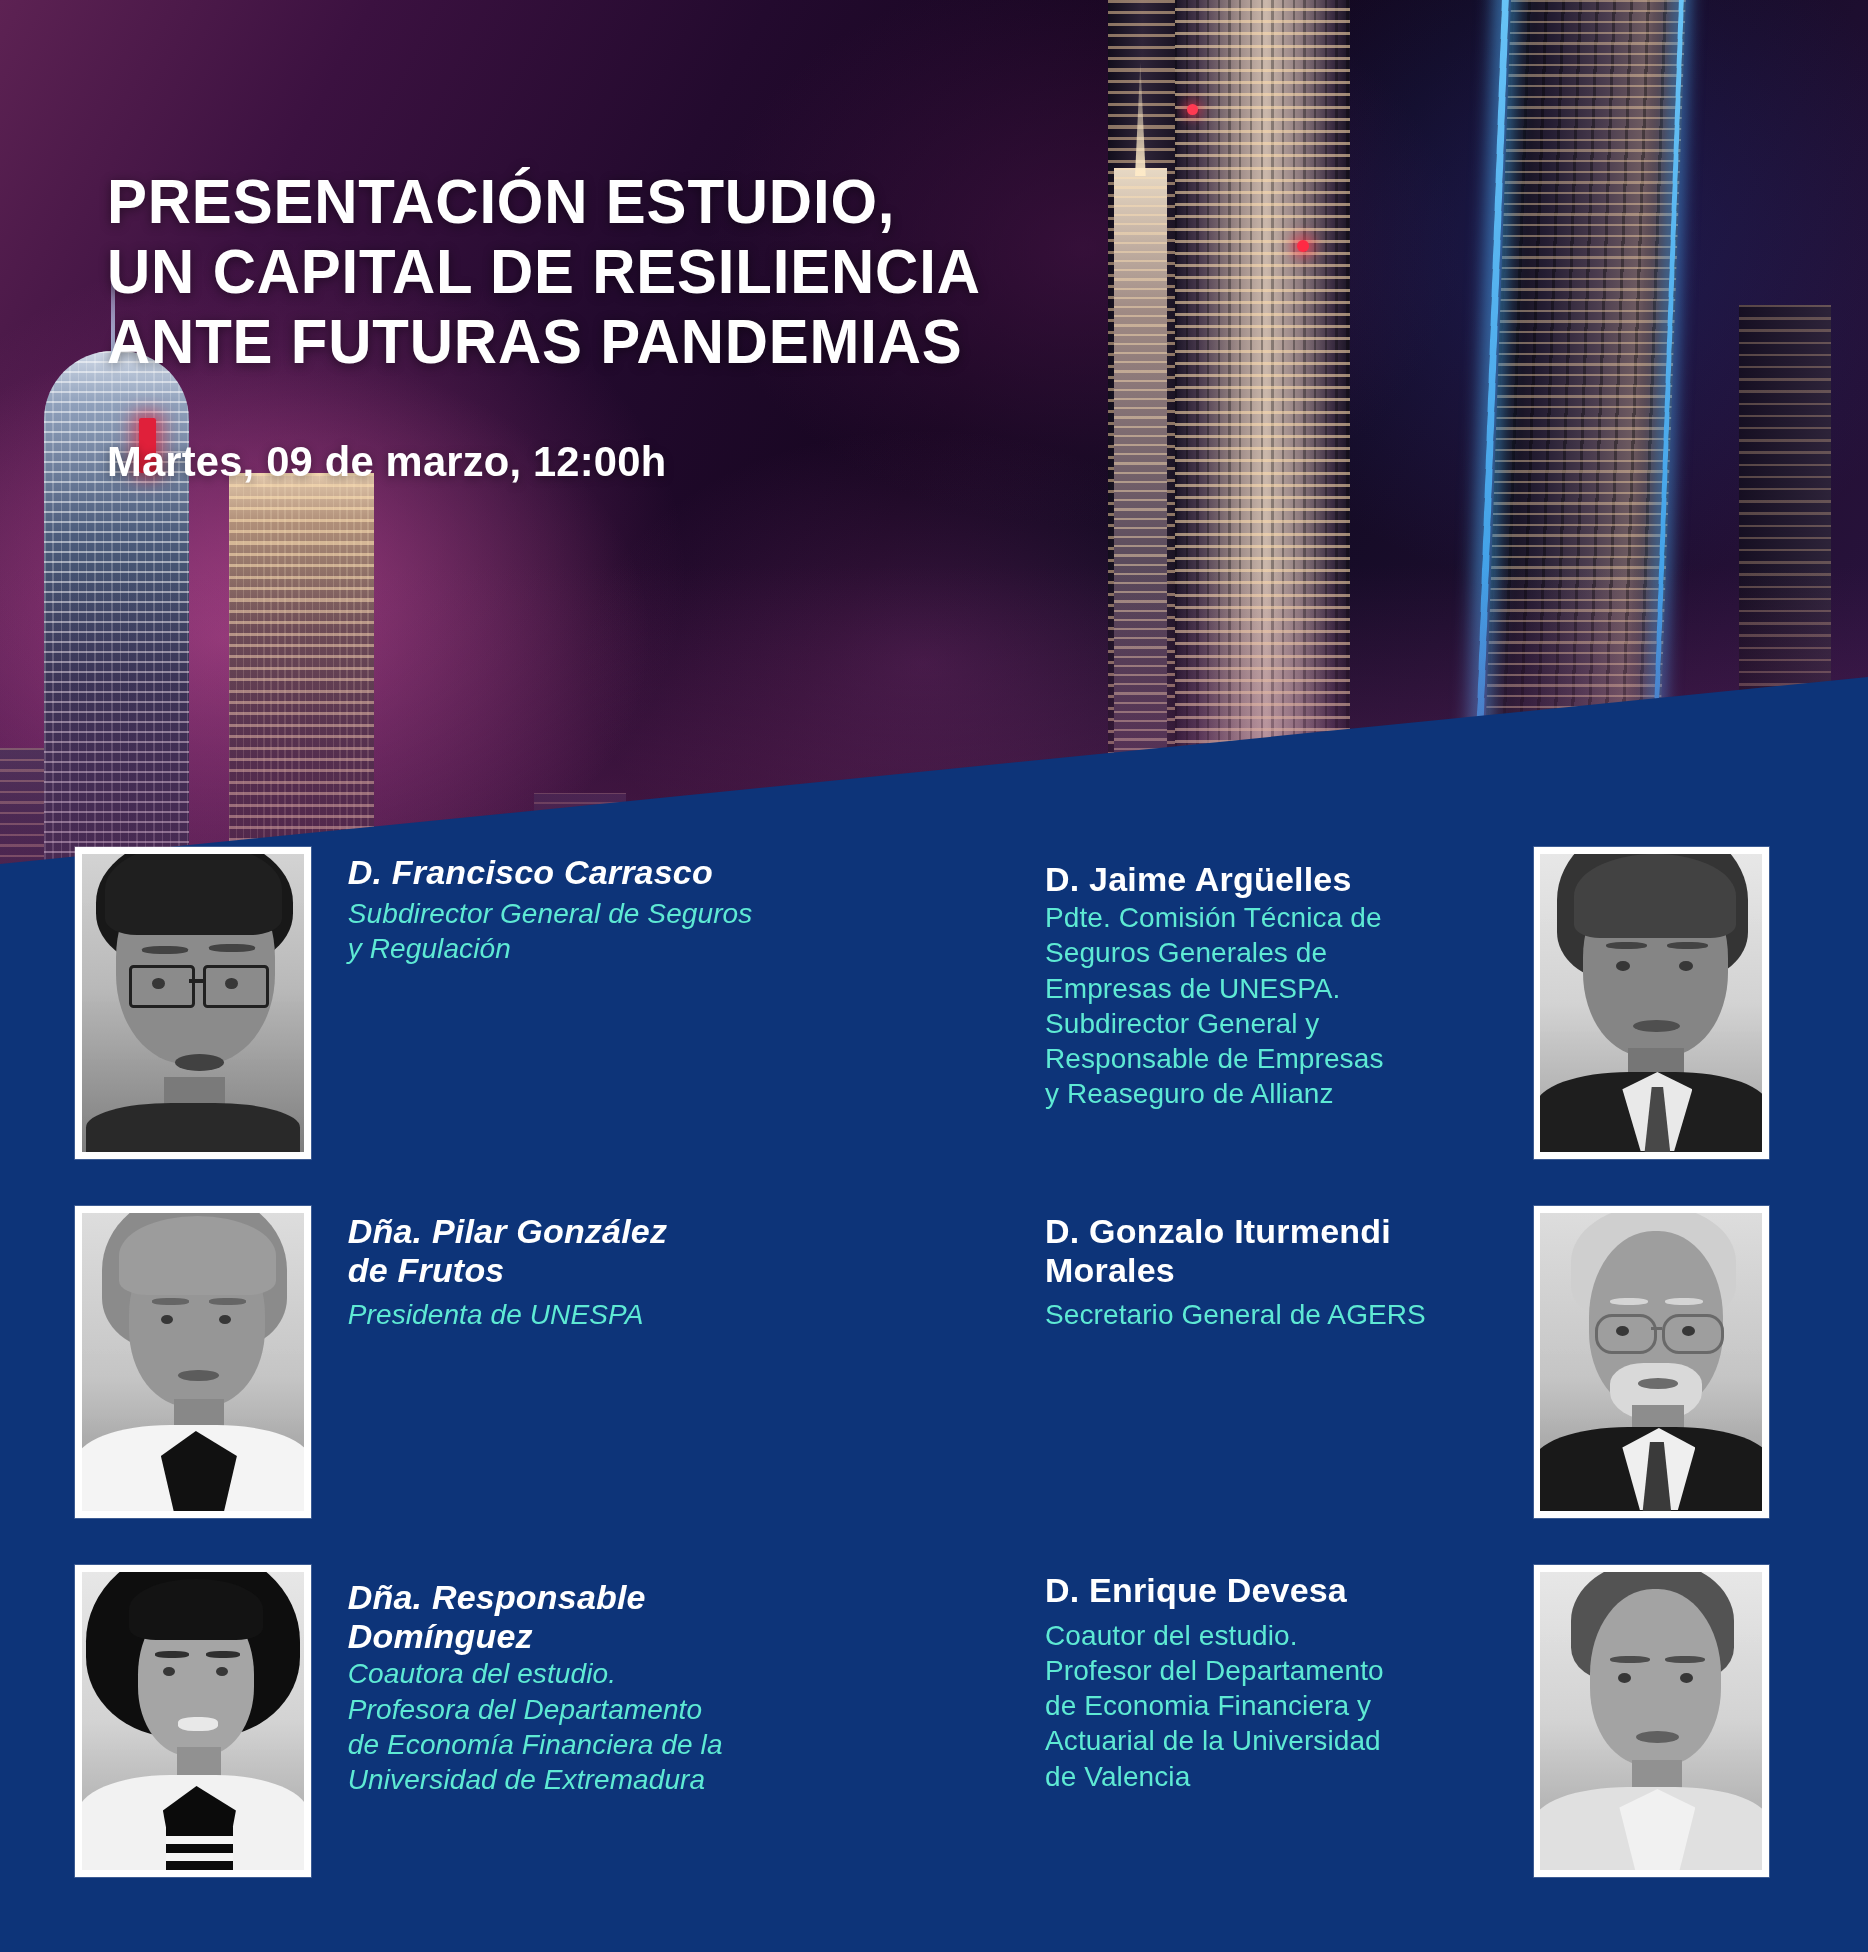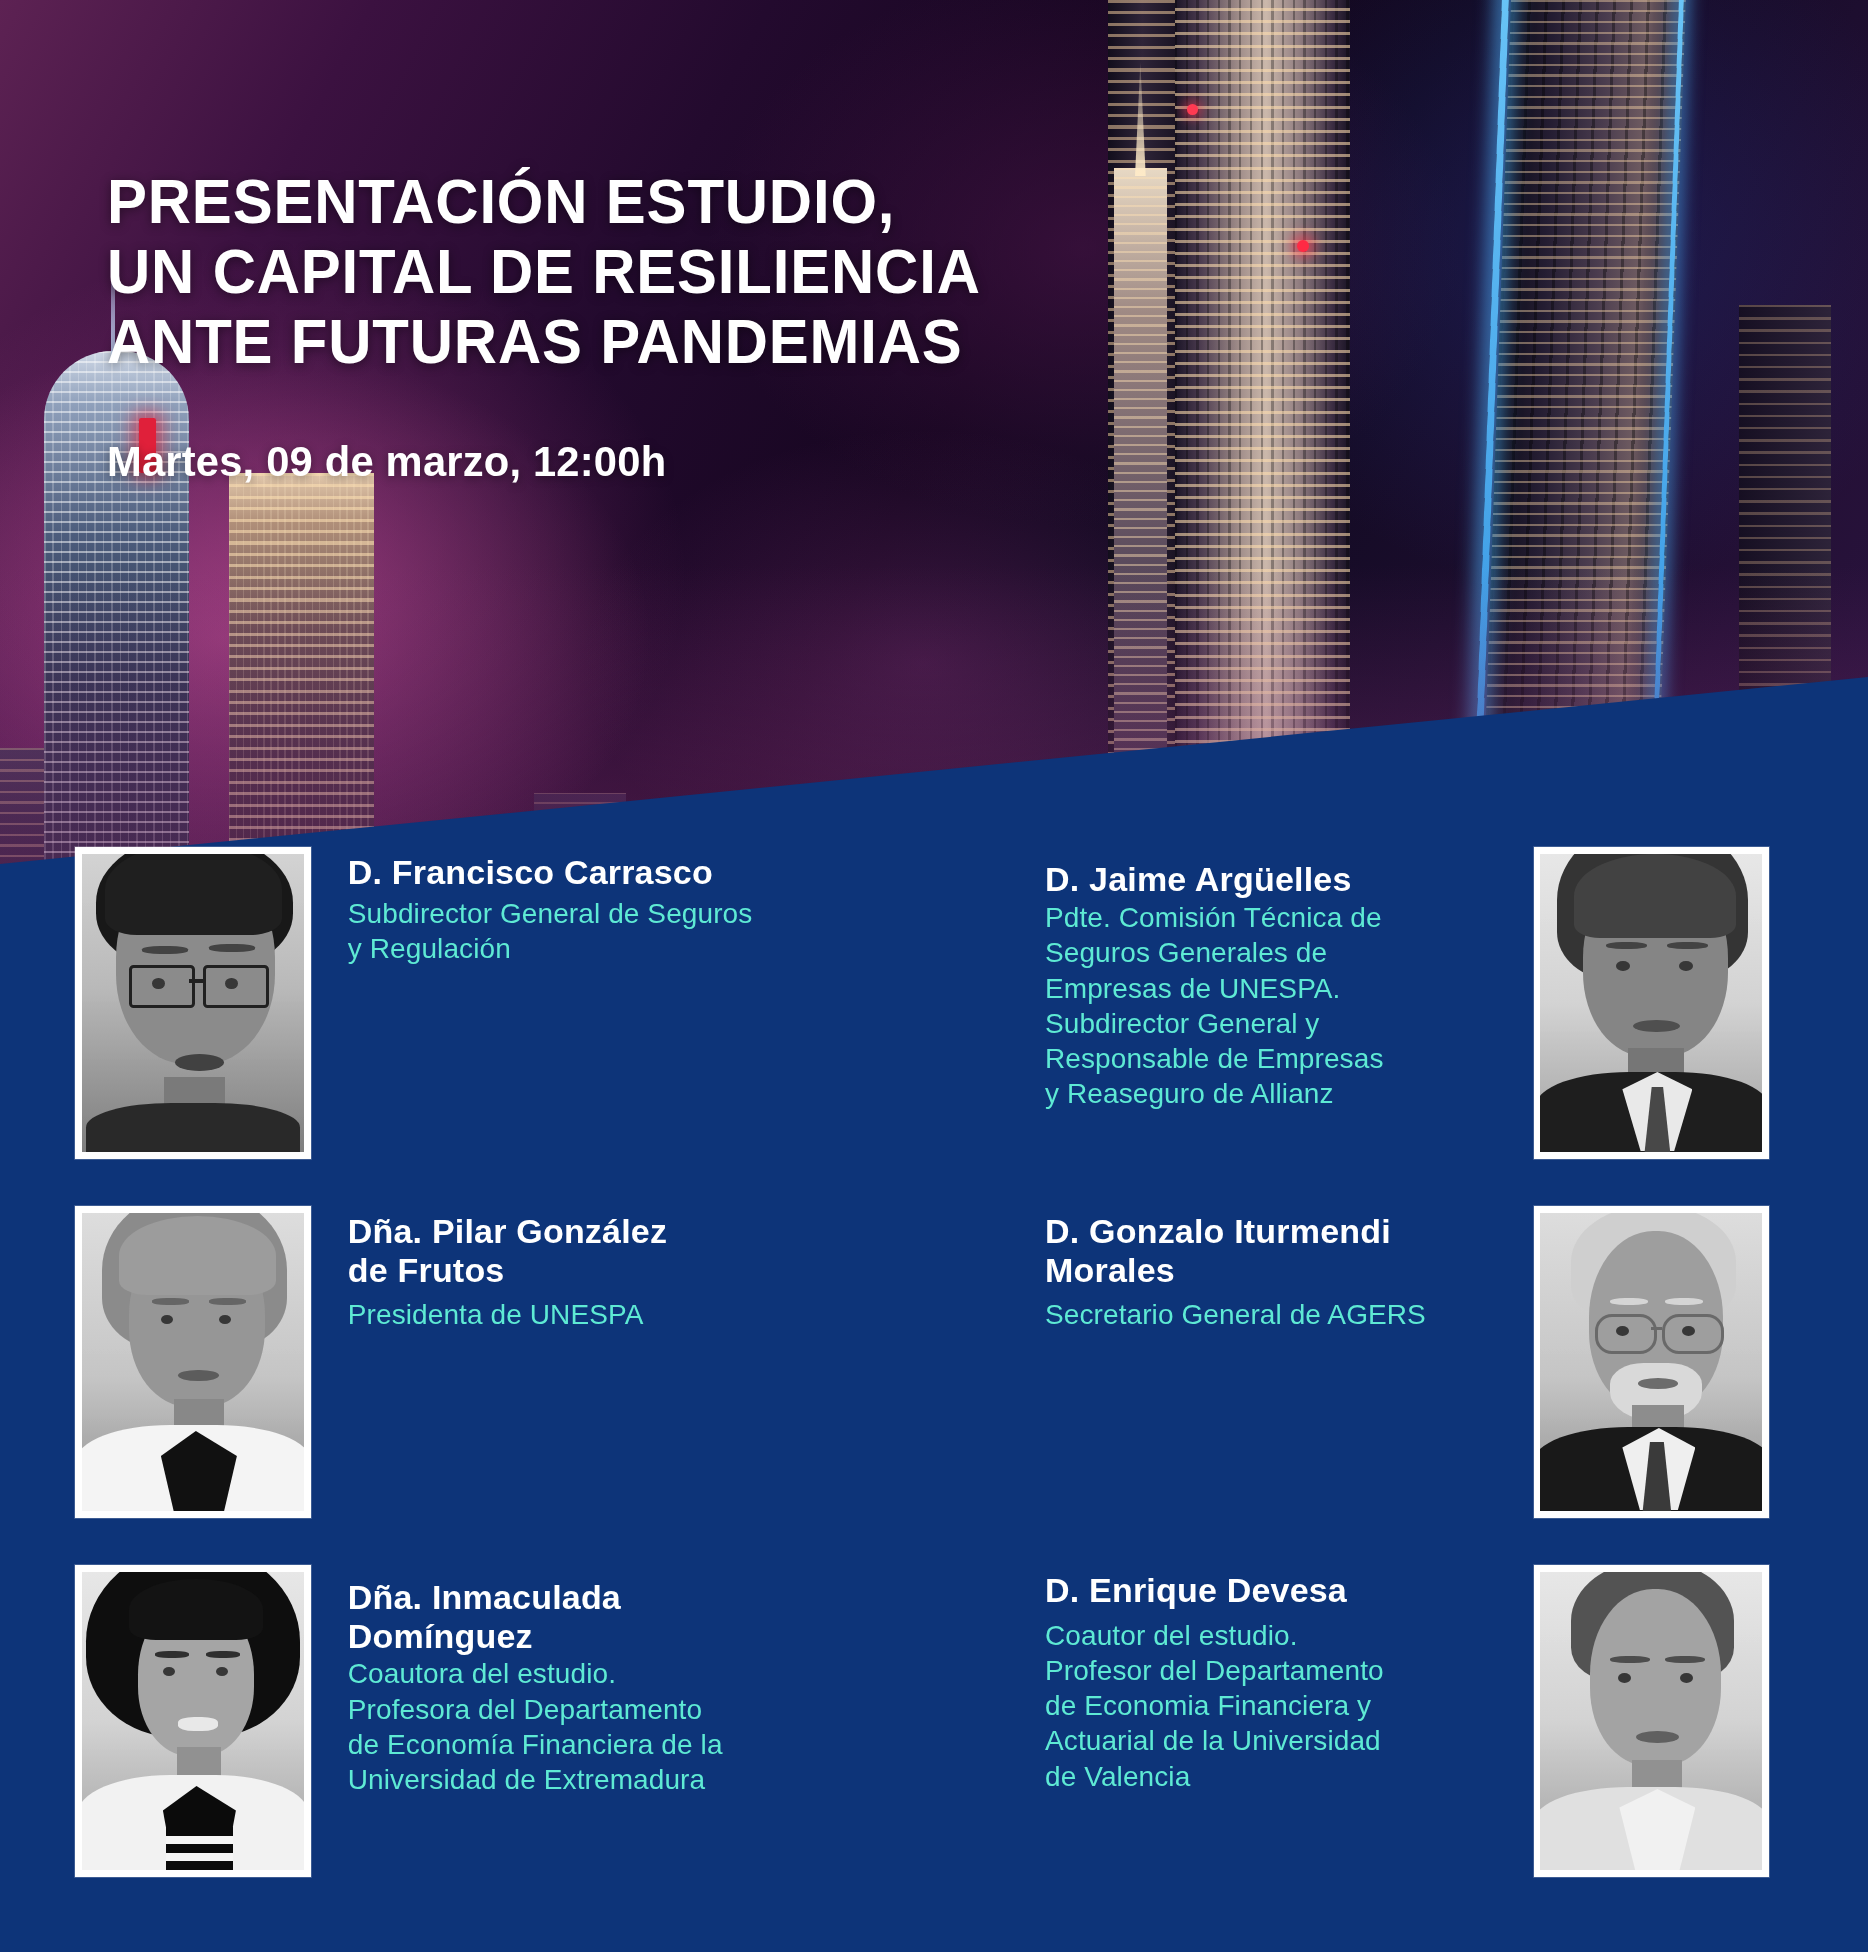--- a/index.html
+++ b/index.html
@@ -138,21 +138,21 @@
     box-shadow:0 0 0 0.8px rgba(255,255,255,.25);
   }
   .photo{
     width:222px;height:298px;display:block;
     filter:grayscale(1) contrast(1.05);
     background:#9a9a9a;position:relative;overflow:hidden;
   }
   .photo .face{position:absolute;left:0;top:0;width:100%;height:100%;}
 
   .info{padding-top:6.1px;}
-  .card.left .info{margin-left:37px;}
+  .card.left .info{margin-left:37px;font-style:italic;}
   .card.right .info{margin-right:30.5px;width:458px;}
   .card.right .photoFrame{order:2;}
 
   .sname{
     color:#fff;font-weight:bold;font-size:34px;line-height:1.13;
     letter-spacing:0.2px;margin:0 0 4.6px 0;white-space:pre-line;
   }
   .srole{
     color:#5eead4;font-weight:normal;font-size:28px;line-height:1.26;
     letter-spacing:0.1px;margin:0;white-space:pre-line;
@@ -368,21 +368,21 @@
             <div class="eye" style="left:134px;top:95px;width:12.2px;height:9.2px;"></div>
             <div class="mouth" style="left:96px;top:145px;width:40px;height:13.7px;background:#e8e2dc;border-radius:40%;"></div>
             <div class="neck" style="left:95px;top:175px;width:44px;height:32px;background:#968f8a;"></div>
             <div class="torso" style="left:-4.6px;top:203px;width:232px;height:99px;background:#efece7;"></div>
             <div class="shirt" style="left:81px;top:214px;width:73px;height:88px;background:#111;clip-path:polygon(46% 0,100% 28%,84% 100%,16% 100%,0 28%);"></div>
             <div class="shirt" style="left:84px;top:255px;width:67px;height:47px;background:repeating-linear-gradient(180deg,#111 0 9.2px,#f2f0ec 9.2px 17px);"></div>
           </div>
         </div>
       </div>
       <div class="info">
-        <div class="sname">Dña. Inmaculada
+        <div class="sname">Dña. Responsable
 Domínguez</div>
         <div class="srole">Coautora del estudio.
 Profesora del Departamento
 de Economía Financiera de la
 Universidad de Extremadura</div>
       </div>
     </div>
 
     <div class="card right gap">
       <div class="info">

